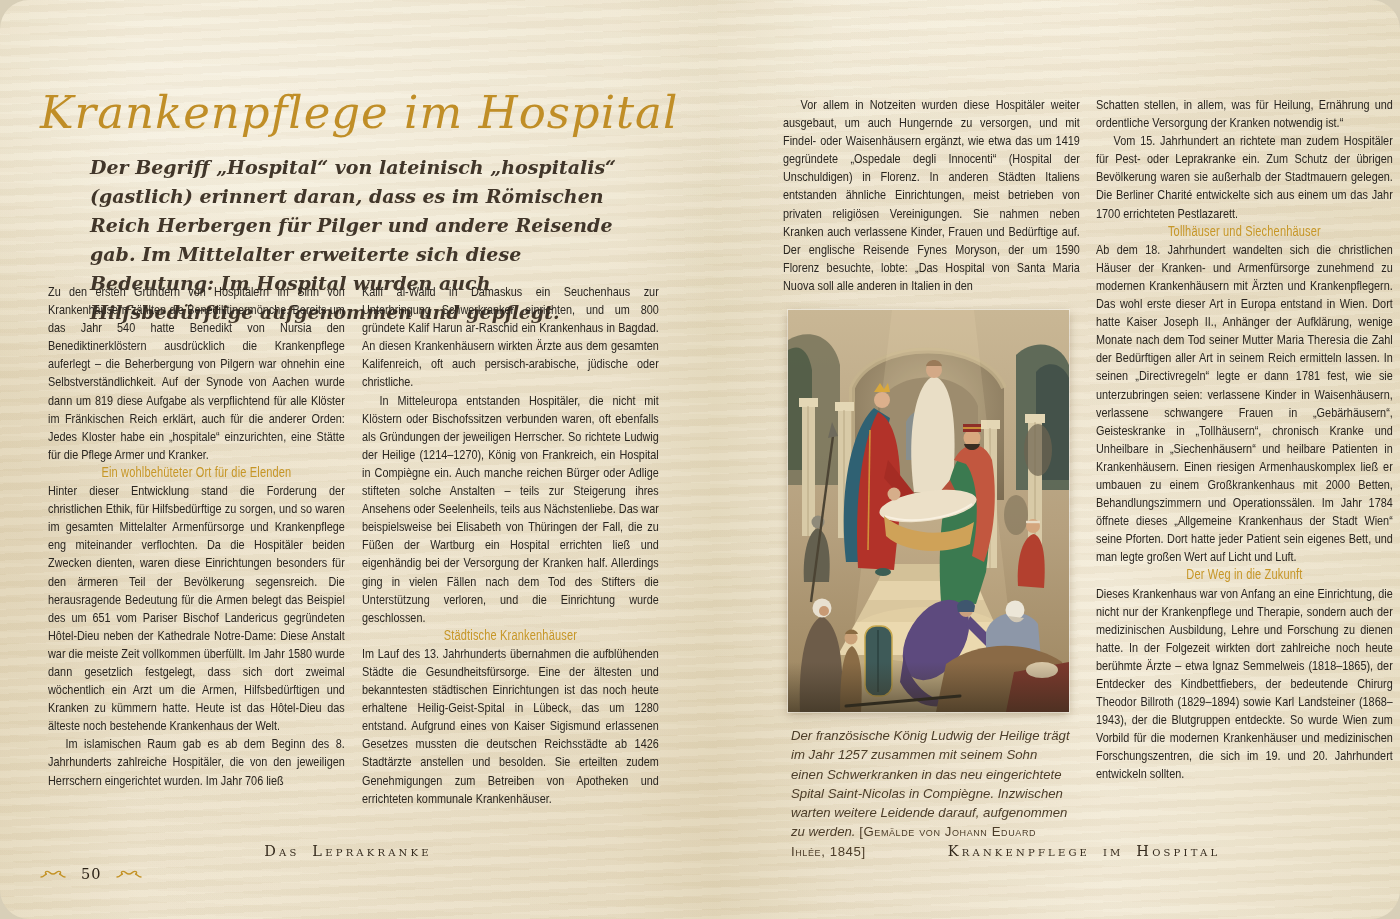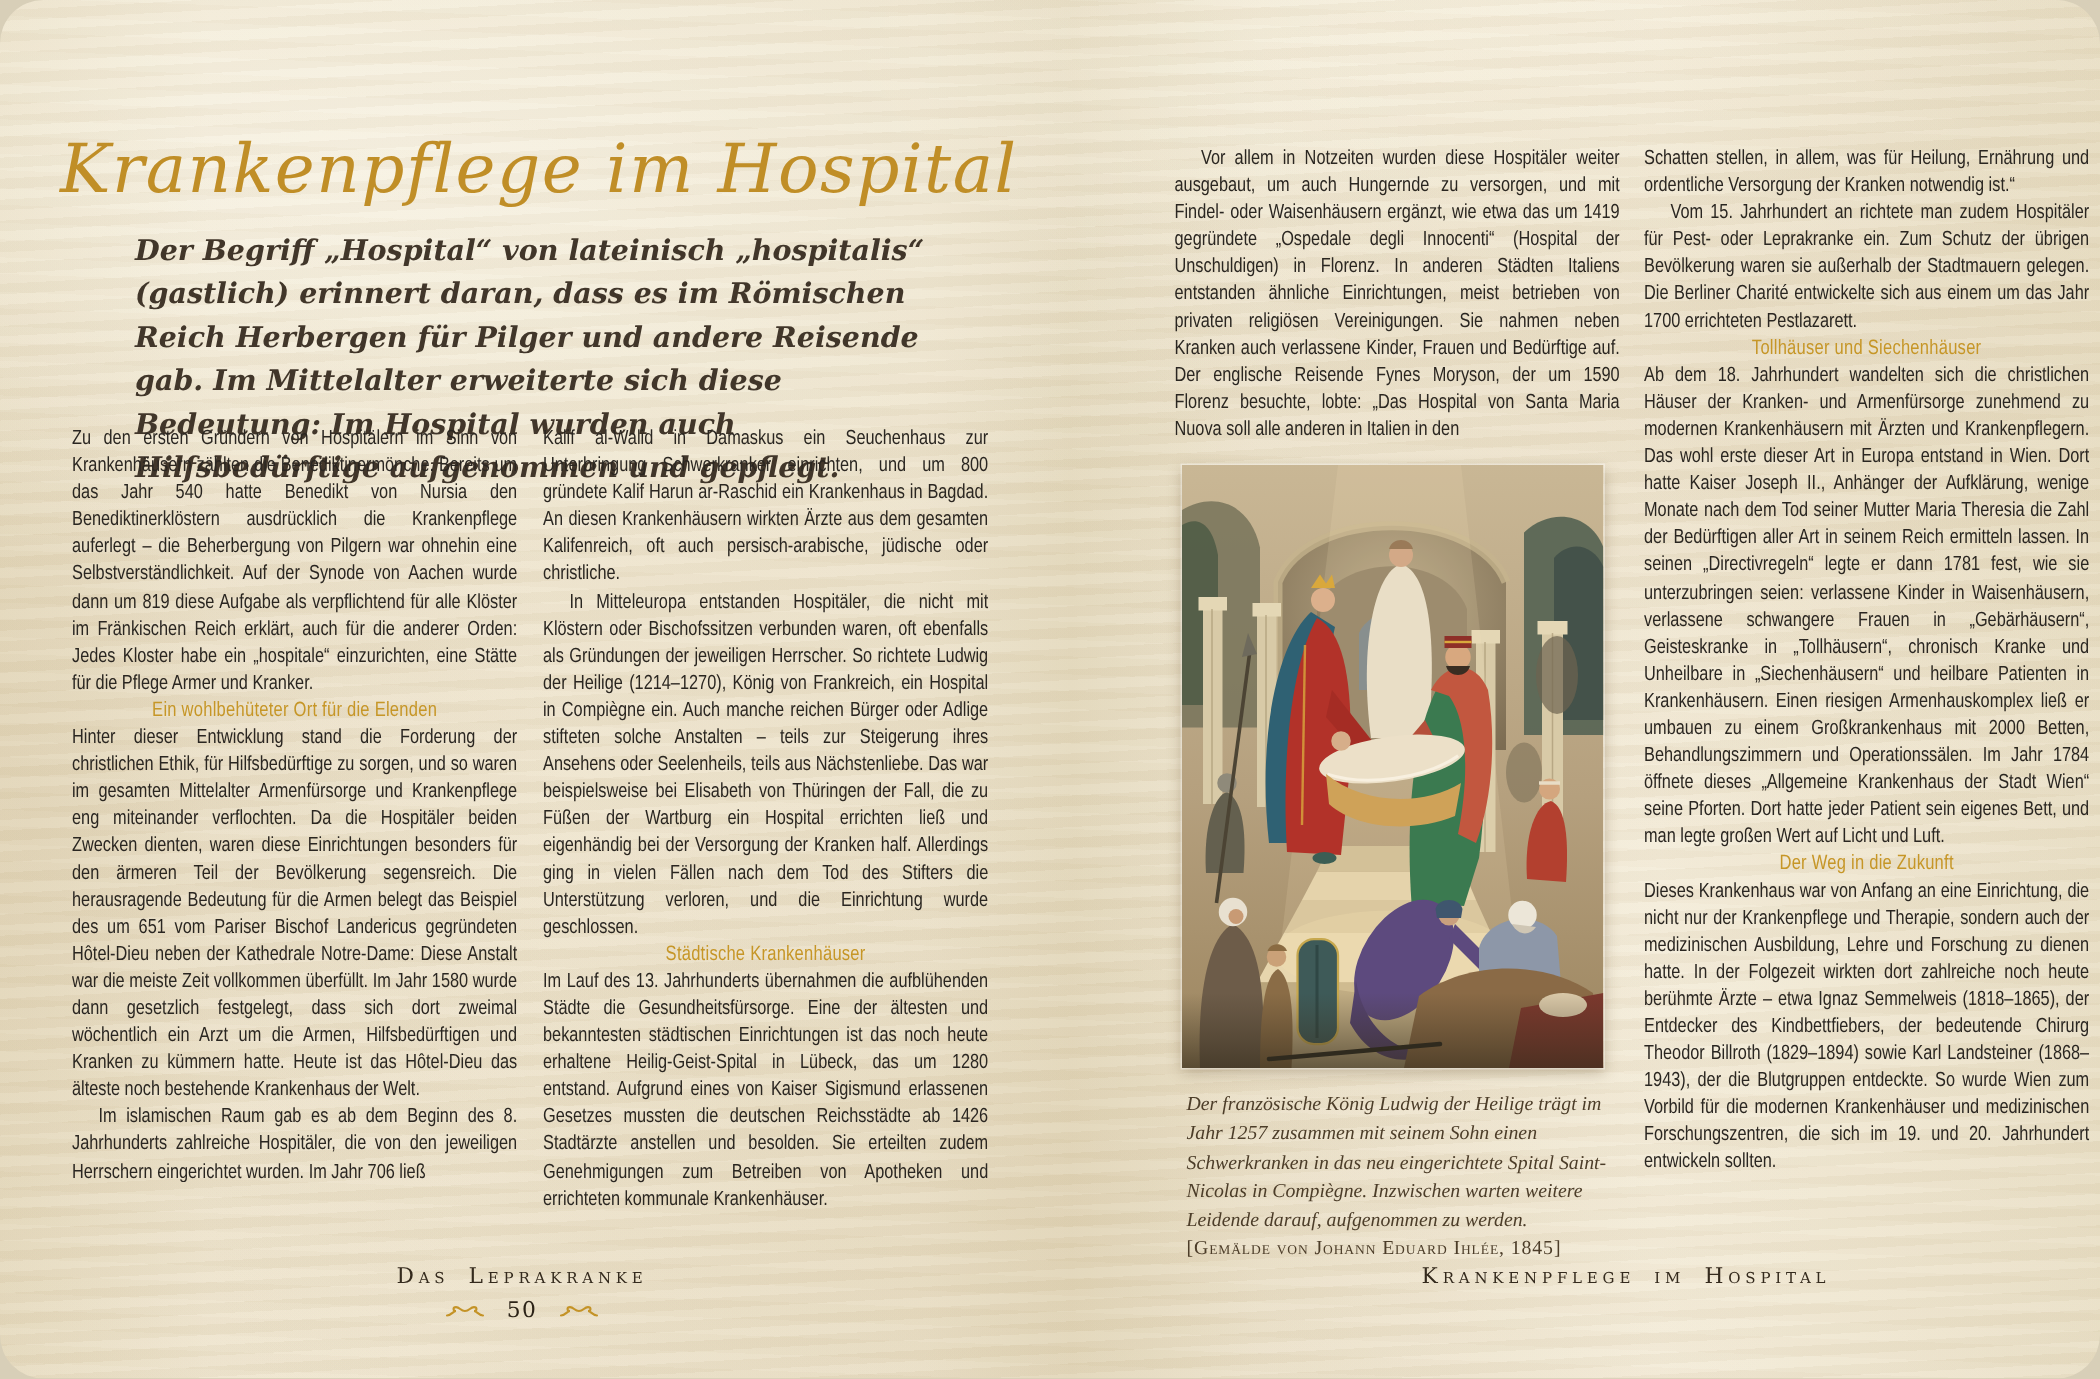--- a/index.html
+++ b/index.html
@@ -53,34 +53,34 @@
 
   .painting{
     position:absolute;left:52px;top:310px;width:281px;height:402px;
     box-shadow:0 0 0 1px rgba(255,255,255,.4), 0 3px 9px rgba(96,74,40,.35);
     overflow:hidden;
   }
   .painting svg{display:block;width:100%;height:100%;}
 
   .caption{
     position:absolute;left:55px;top:726px;width:282px;
-    font-family:Liberation Serif, serif;font-size:13.2px;line-height:19.3px;
+    font-family:Liberation Sans, sans-serif;font-size:13.2px;line-height:19.3px;
     color:#4c3d29;
   }
   .caption .cap-main{font-style:italic;}
   .caption .cap-credit{font-style:normal;font-variant:small-caps;letter-spacing:.6px;}
 
   .footer-title{
     position:absolute;top:843px;left:40px;width:616px;text-align:center;
     font-family:"DejaVu Serif",serif;font-size:14.5px;color:#342a1d;
     font-variant:small-caps;letter-spacing:3.2px;word-spacing:5px;
   }
   .pageno-row{
     position:absolute;top:866px;left:40px;width:616px;
-    display:flex;align-items:center;justify-content:center;gap:15px;
+    display:flex;align-items:center;justify-content:flex-start;gap:15px;
   }
   .pageno{
     font-family:"DejaVu Serif",serif;font-size:14.5px;color:#29211770;
     color:#2b2217;letter-spacing:1px;
   }
   .orn{display:block;}
 </style>
 </head>
 <body>
 

